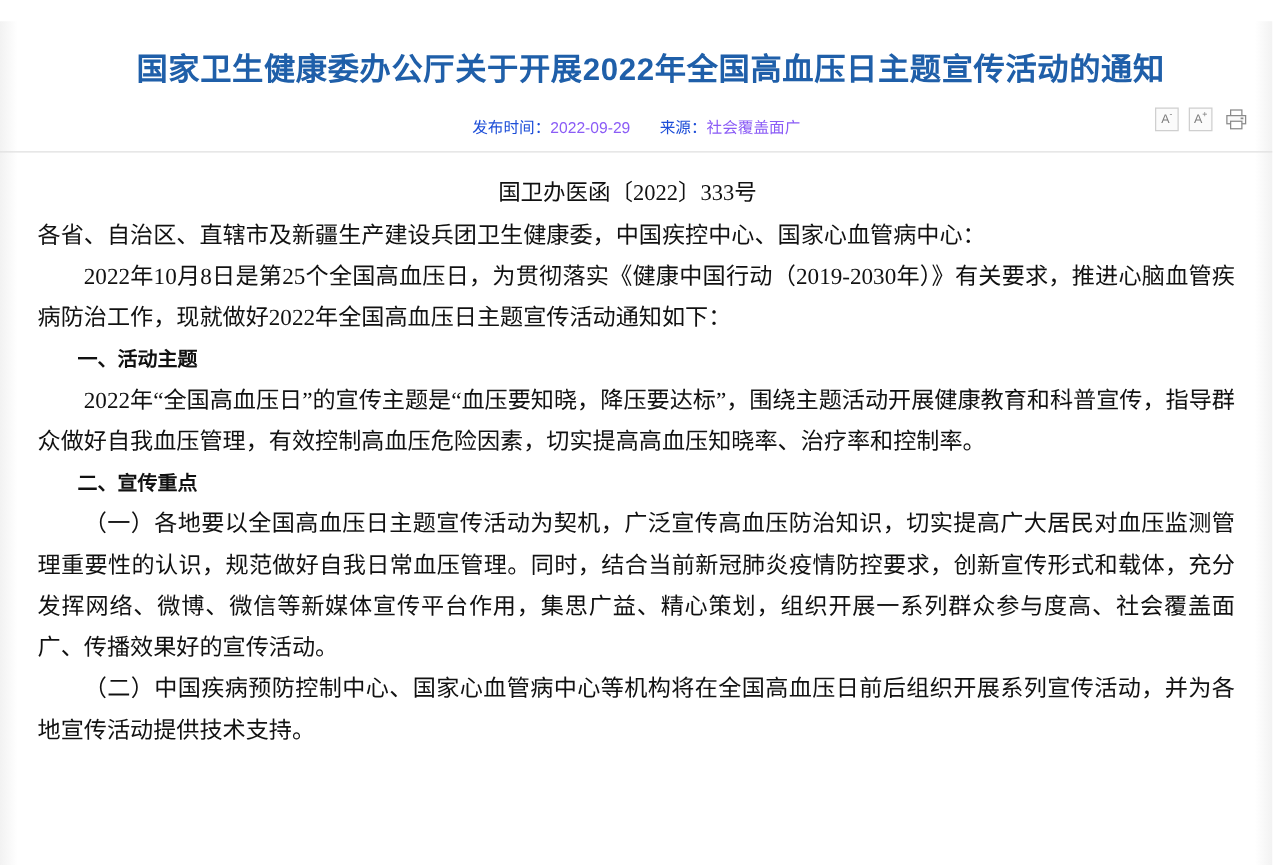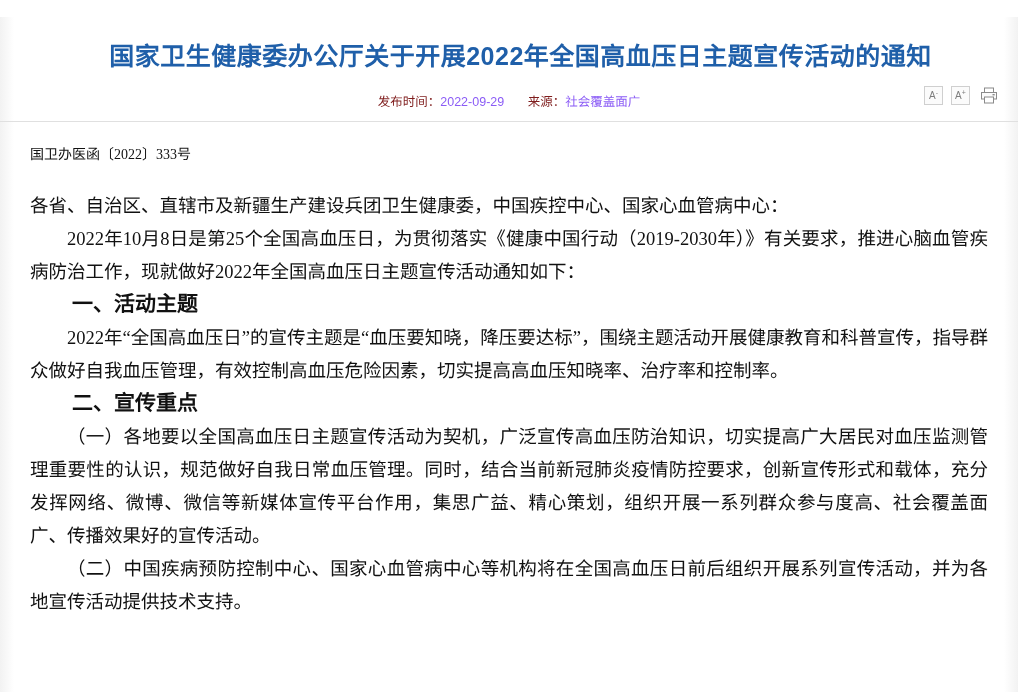--- a/index.html
+++ b/index.html
@@ -56,21 +56,21 @@
     border-bottom: 1px solid #e0e0e0;
     text-align: center;
     font-family: "Liberation Sans", "DejaVu Sans", sans-serif;
     font-size: 12.5px;
     color: #555555;
   }
   .meta-bar .meta-item {
     display: inline-block;
     margin: 0 10px;
   }
-  .meta-bar .meta-label { color: #7f1d1d; }
+  .meta-bar .meta-label { color: #1d4ed8; }
   .meta-bar .meta-value { color: #8b5cf6; }
 
   .tools {
     position: absolute;
     right: 18px;
     top: -6px;
     display: flex;
     align-items: center;
     gap: 8px;
   }
@@ -104,37 +104,37 @@
     margin: 2px auto 0 auto;
   }
 
   .content {
     padding: 16px 30px 0 30px;
     font-size: 18.5px;
     line-height: 33px;
     color: #111111;
   }
   .doc-number {
-    text-align: left;
+    text-align: center;
     padding-right: 14px;
-    margin-bottom: 19px;
-    font-size: 14px;
+    margin-bottom: 2px;
+    font-size: 18px;
   }
   .content p {
     margin: 0;
     text-align: justify;
     text-justify: inter-ideograph;
   }
   .indent2 { text-indent: 2em; }
   .noindent { text-indent: 0; }
   .section-head {
     text-indent: 2em;
-    font-family: Liberation Mono, monospace;
+    font-family: Liberation Sans, sans-serif;
     font-weight: bold;
-    font-size: 21px;
+    font-size: 16px;
   }
 </style>
 </head>
 <body>
 
 <div class="page">
   <div class="edge-left"></div>
   <div class="edge-right"></div>
 
   <h1 class="doc-title">国家卫生健康委办公厅关于开展2022年全国高血压日主题宣传活动的通知</h1>

